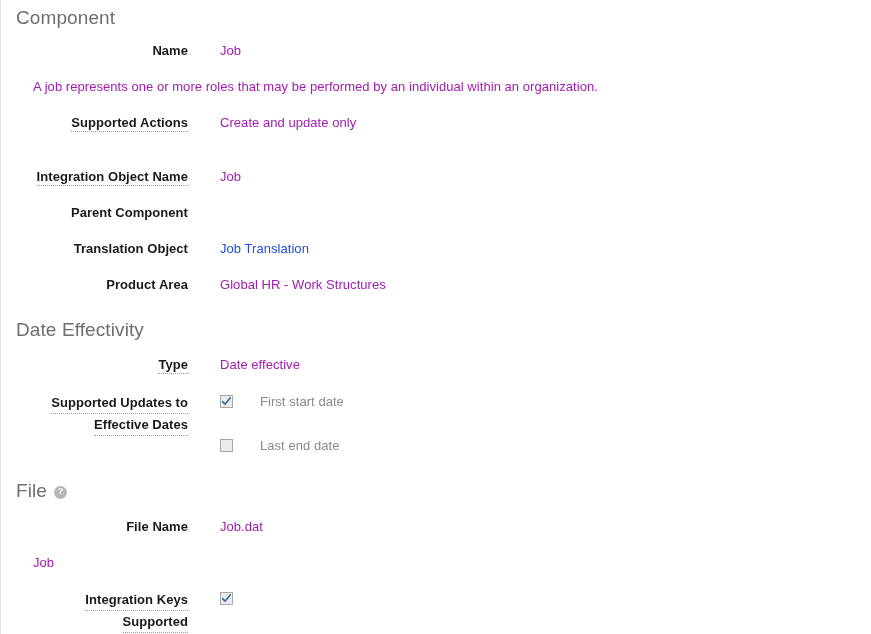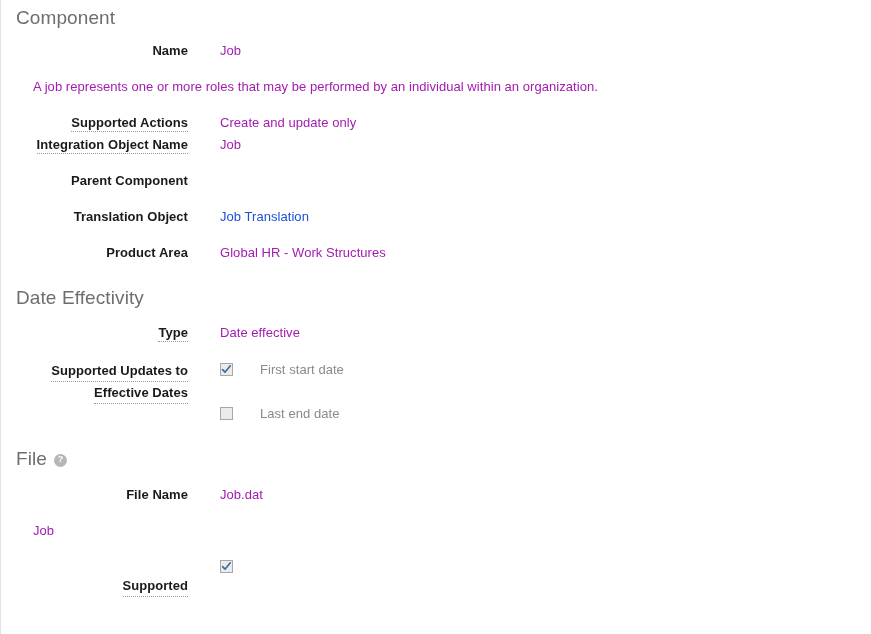--- a/index.html
+++ b/index.html
@@ -171,21 +171,21 @@
         <span class="field-value">Job</span>
       </div>
     </div>
 
     <div class="field-row" style="margin-bottom:17px;">
       <div class="field-value-cell">
         <span class="field-value">A job represents one or more roles that may be performed by an individual within an organization.</span>
       </div>
     </div>
 
-    <div class="field-row" style="margin-bottom:3px;">
+    <div class="field-row" style="margin-bottom:35px;">
       <div class="field-label-cell">
         <span class="field-label has-tip">Supported Actions</span>
       </div>
       <div class="field-value-cell">
         <span class="field-value">Create and update only</span>
       </div>
     </div>
 
     <div class="field-row" style="margin-bottom:17px;">
       <div class="field-label-cell">
@@ -285,21 +285,21 @@
 
     <div class="field-row" style="margin-bottom:17px;">
       <div class="field-value-cell">
         <span class="field-value">Job</span>
       </div>
     </div>
 
     <div class="field-row">
       <div class="field-label-cell">
         <span class="field-label-multi">
-          <br>
+          <span class="line has-tip">Integration Keys</span><br>
           <span class="line has-tip">Supported</span>
         </span>
       </div>
       <div class="field-value-cell">
         <div class="check-row" style="padding-top:3px;">
           <span class="checkbox">
             <svg width="11" height="11" viewBox="0 0 11 11">
               <path d="M1.6 5.6 L4.0 8.2 L9.3 1.8" stroke="#3a6ea5" stroke-width="1.7" fill="none" stroke-linecap="round" stroke-linejoin="round"></path>
             </svg>
           </span>

